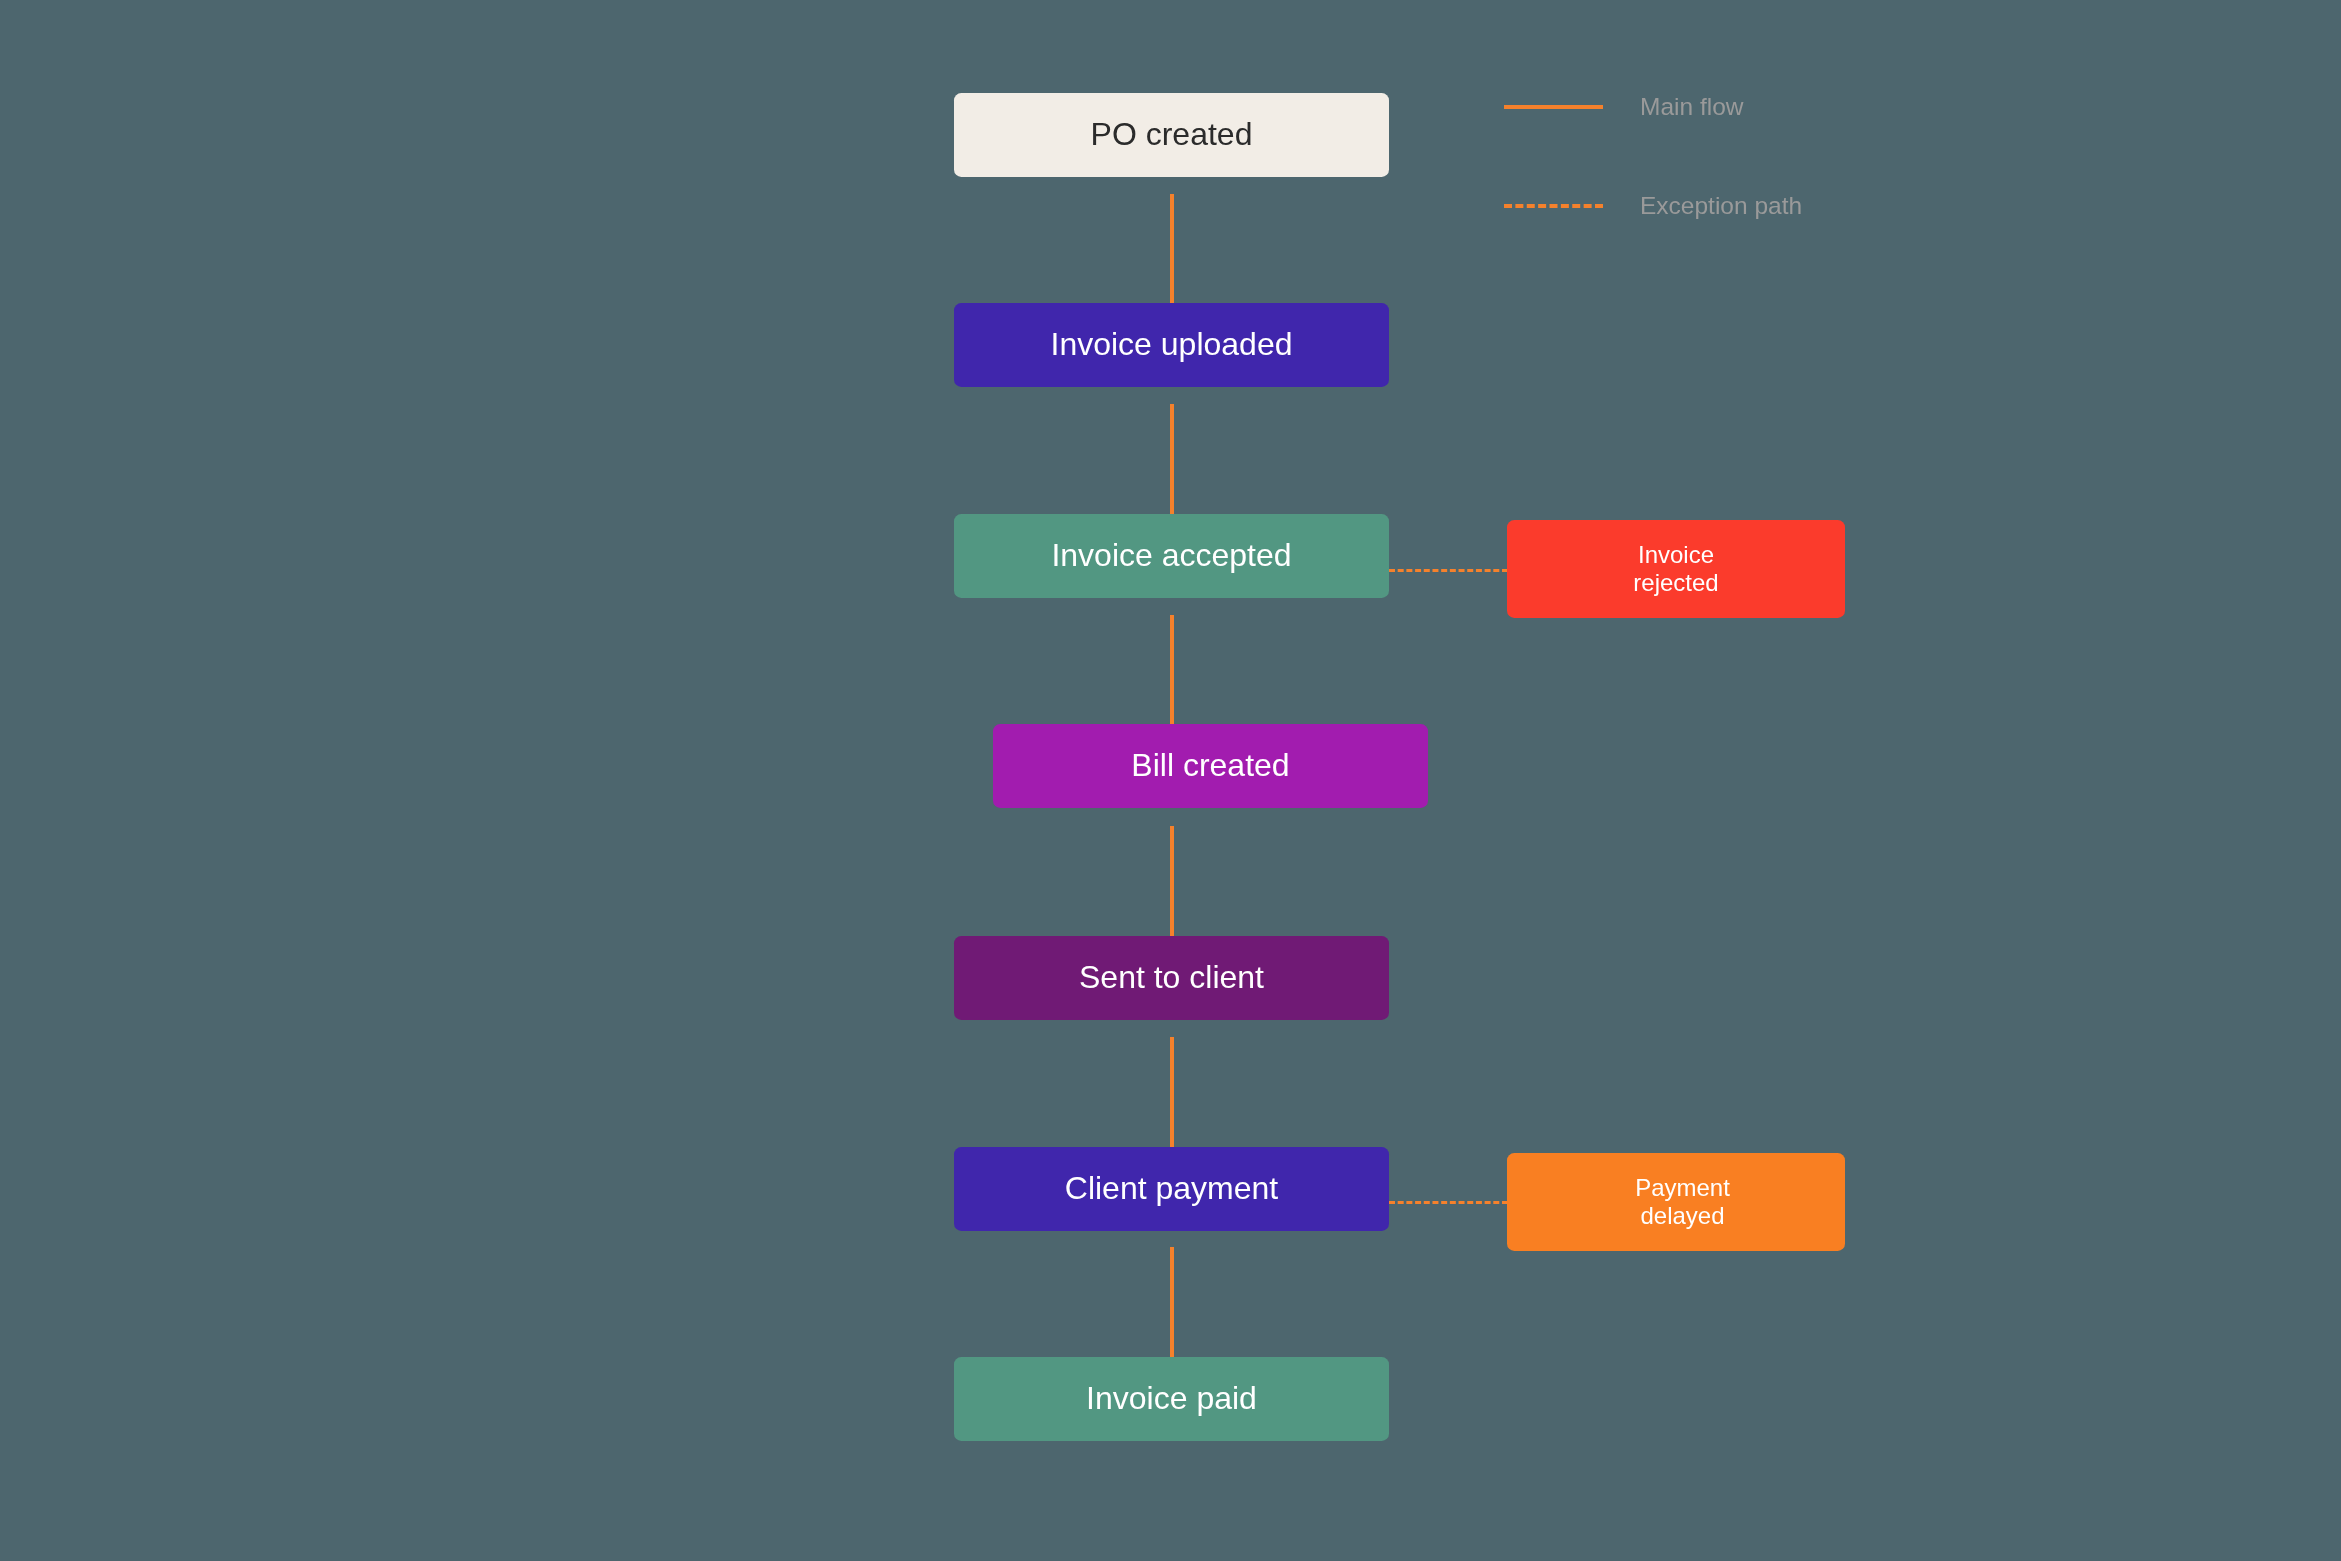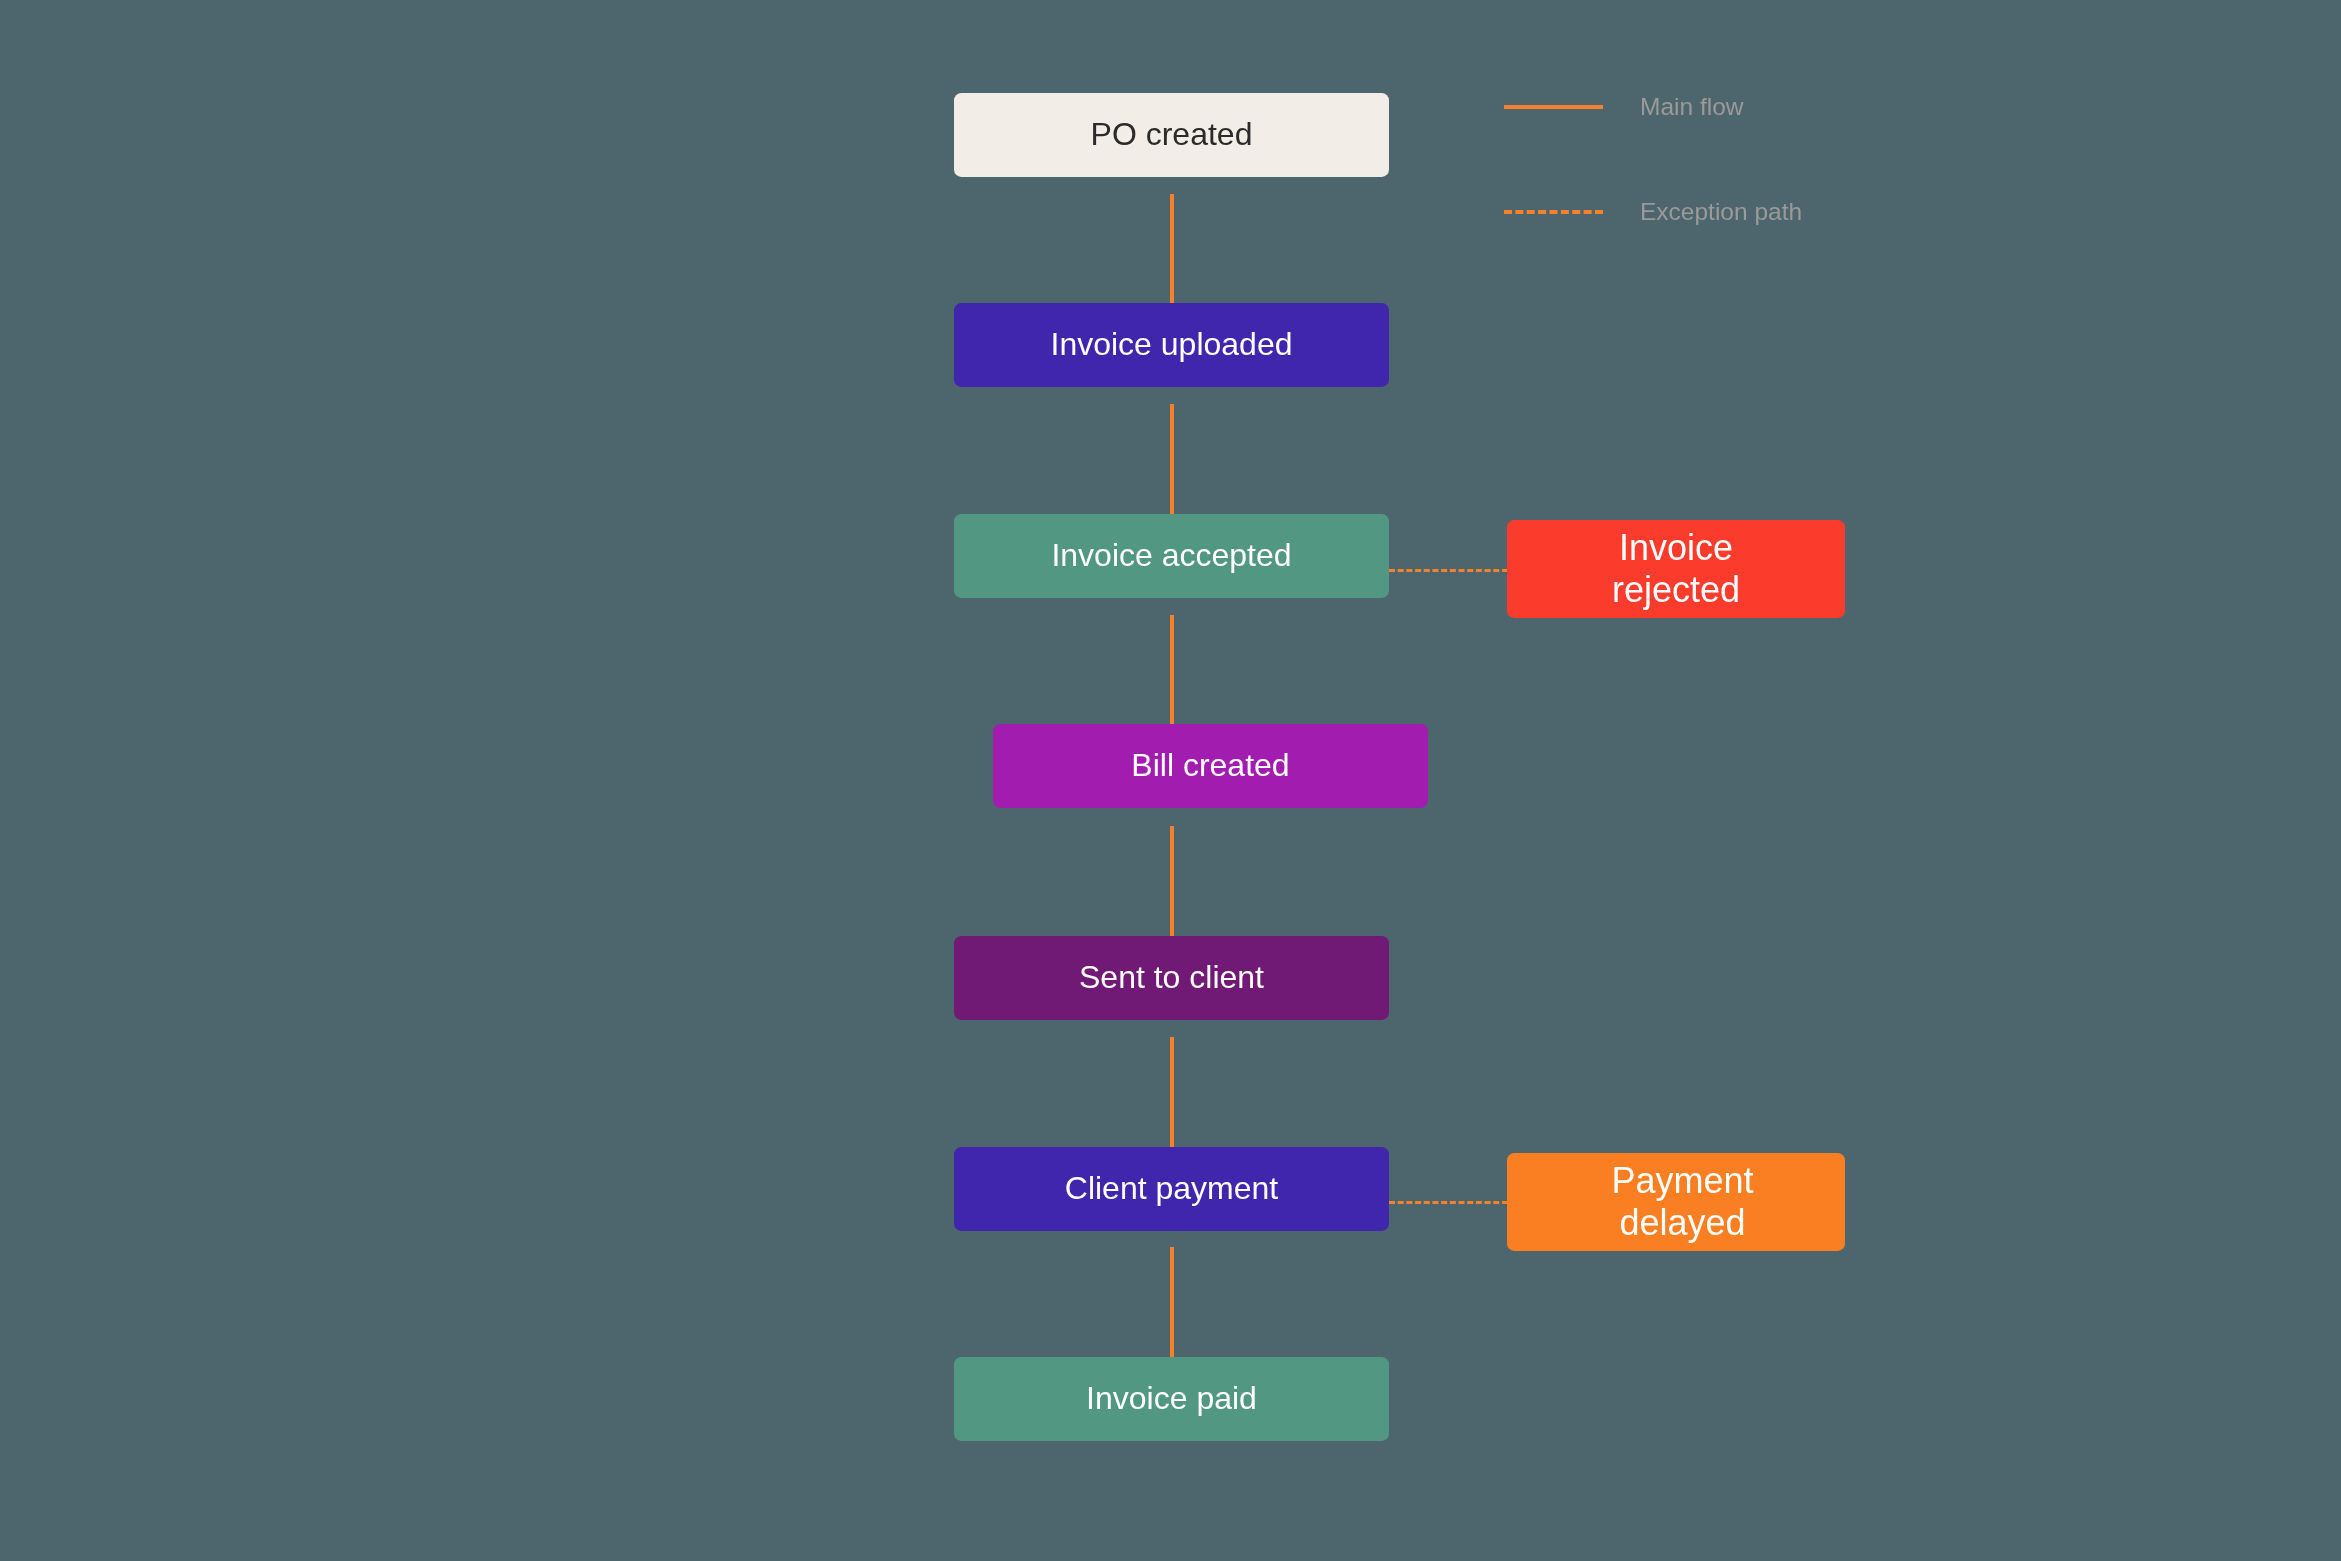--- a/index.html
+++ b/index.html
@@ -38,21 +38,21 @@
   .main-node {
     left: 954px;
     width: 435px;
     height: 84px;
     font-size: 32px;
   }
   .exc-node {
     left: 1507px;
     width: 338px;
     height: 98px;
-    font-size: 36px;
+    font-size: 24px;
   }
 
   
   .conn-v {
     position: absolute;
     width: 3.6px;
     left: 1170px;
     background: #f5812c;
     z-index: 1;
   }
@@ -71,21 +71,21 @@
     z-index: 5;
   }
   .legend-row {
     position: absolute;
     display: flex;
     align-items: center;
     height: 31px;
     gap: 20px;
   }
   .legend-row.first { top: 8.3px; }
-  .legend-row.second { top: 107px; margin-top: 6px; }
+  .legend-row.second { top: 107px; }
   .legend-swatch {
     width: 99px;
     height: 0;
     margin-right: 17px;
   }
   .legend-swatch.solid {
     border-top: 4.2px solid #f5812c;
   }
   .legend-swatch.dashed {
     border-top: 4.2px dashed #f5812c;

